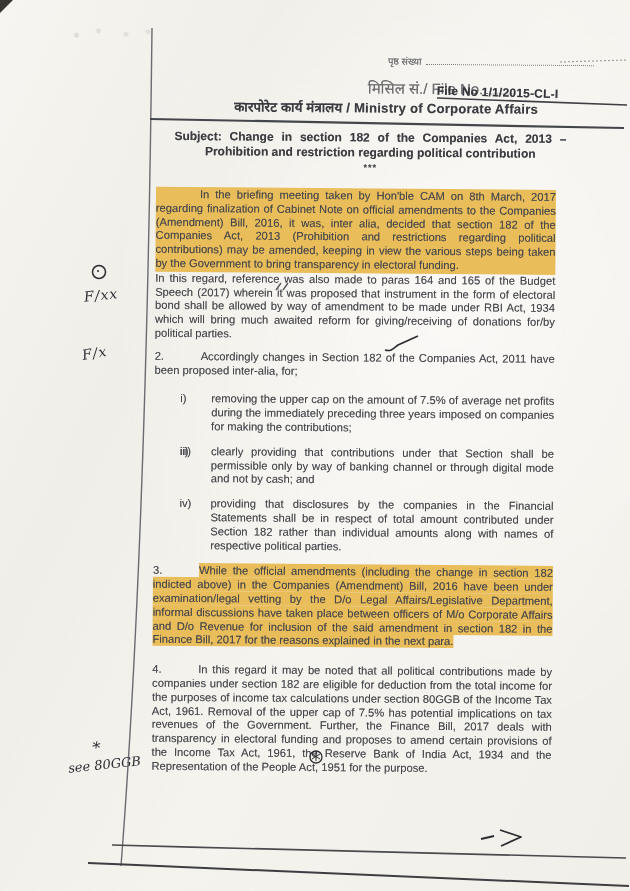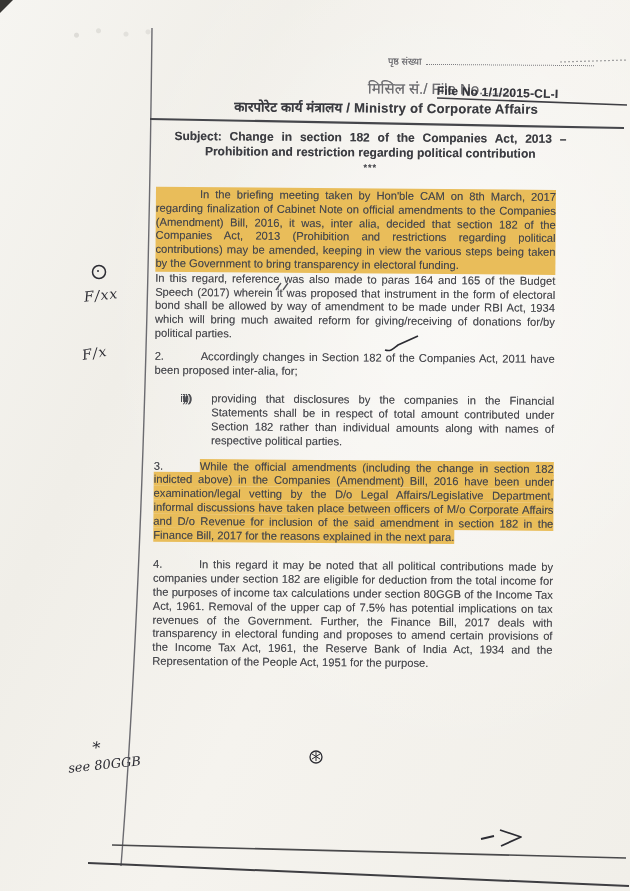--- a/index.html
+++ b/index.html
@@ -98,27 +98,27 @@
       <mark class="hl-block">In the briefing meeting taken by Hon'ble CAM on 8th March, 2017 regarding finalization of Cabinet Note on official amendments to the Companies (Amendment) Bill, 2016, it was, inter alia, decided that section 182 of the Companies Act, 2013 (Prohibition and restrictions regarding political contributions) may be amended, keeping in view the various steps being taken by the Government to bring transparency in electoral funding.</mark>
       <span class="p1rest">In this regard, reference was also made to paras 164 and 165 of the Budget Speech (2017) wherein it was proposed that instrument in the form of electoral bond shall be allowed by way of amendment to be made under RBI Act, 1934 which will bring much awaited reform for giving/receiving of donations for/by political parties.</span>
     </div>
 
     <div class="para p2">
       <span class="pnum">2.</span><span>Accordingly changes in Section 182 of the Companies Act, 2011 have been proposed inter-alia, for;</span>
     </div>
 
     <div class="list">
       <div class="li">
-        <span class="lnum">i)</span>
+        <span class="lnum">i)</span><span>removing the upper cap on the amount of 7.5% of average net profits during the immediately preceding three years imposed on companies for making the contributions;</span>
       </div>
       <div class="li">
         <span class="lnum">ii)</span>
       </div>
       <div class="li">
-        <span class="lnum">iii)</span>
+        <span class="lnum">iii)</span><span>clearly providing that contributions under that Section shall be permissible only by way of banking channel or through digital mode and not by cash; and</span>
       </div>
       <div class="li">
         <span class="lnum">iv)</span><span>providing that disclosures by the companies in the Financial Statements shall be in respect of total amount contributed under Section 182 rather than individual amounts along with names of respective political parties.</span>
       </div>
     </div>
 
     <div class="para p3">
       <span class="pnum">3.</span><mark>While the official amendments (including the change in section 182 indicted above) in the Companies (Amendment) Bill, 2016 have been under examination/legal vetting by the D/o Legal Affairs/Legislative Department, informal discussions have taken place between officers of M/o Corporate Affairs and D/o Revenue for inclusion of the said amendment in section 182 in the Finance Bill, 2017 for the reasons explained in the next para.</mark>
     </div>
 

